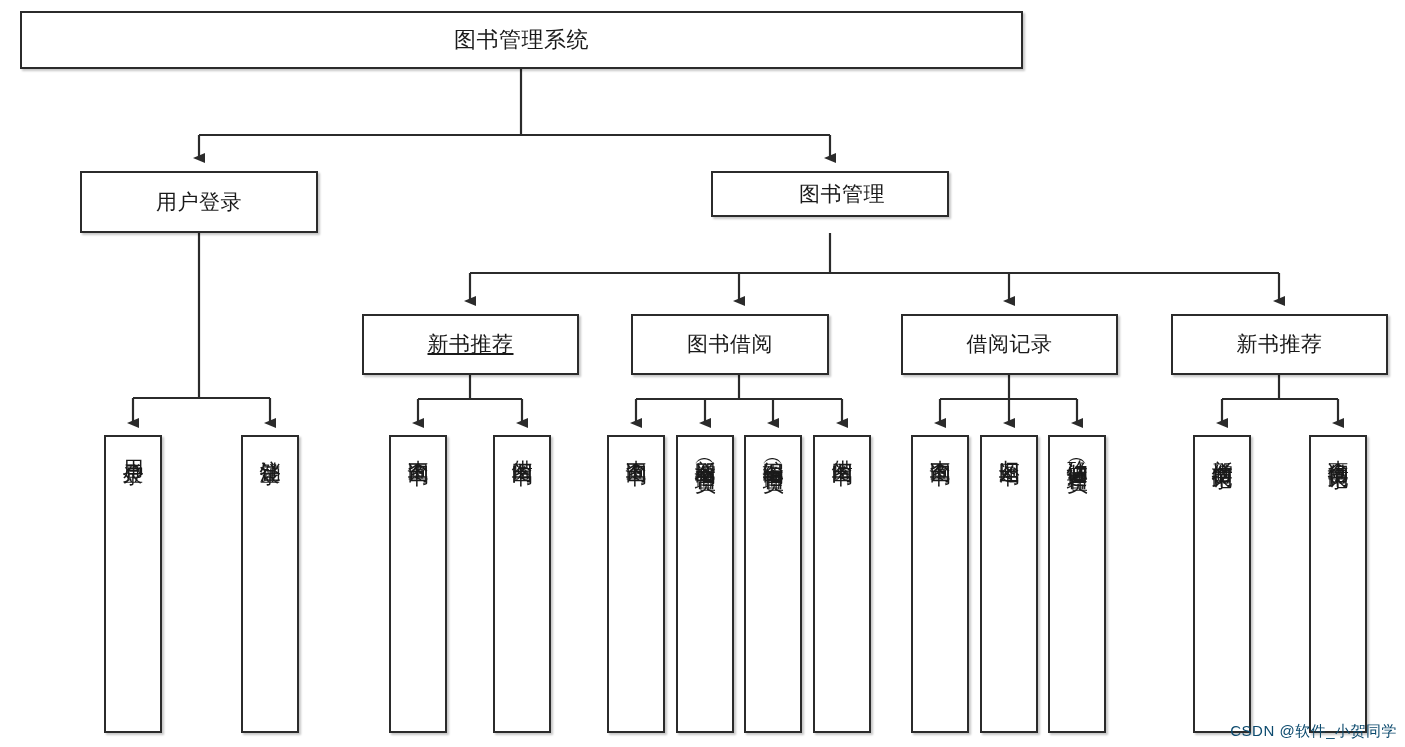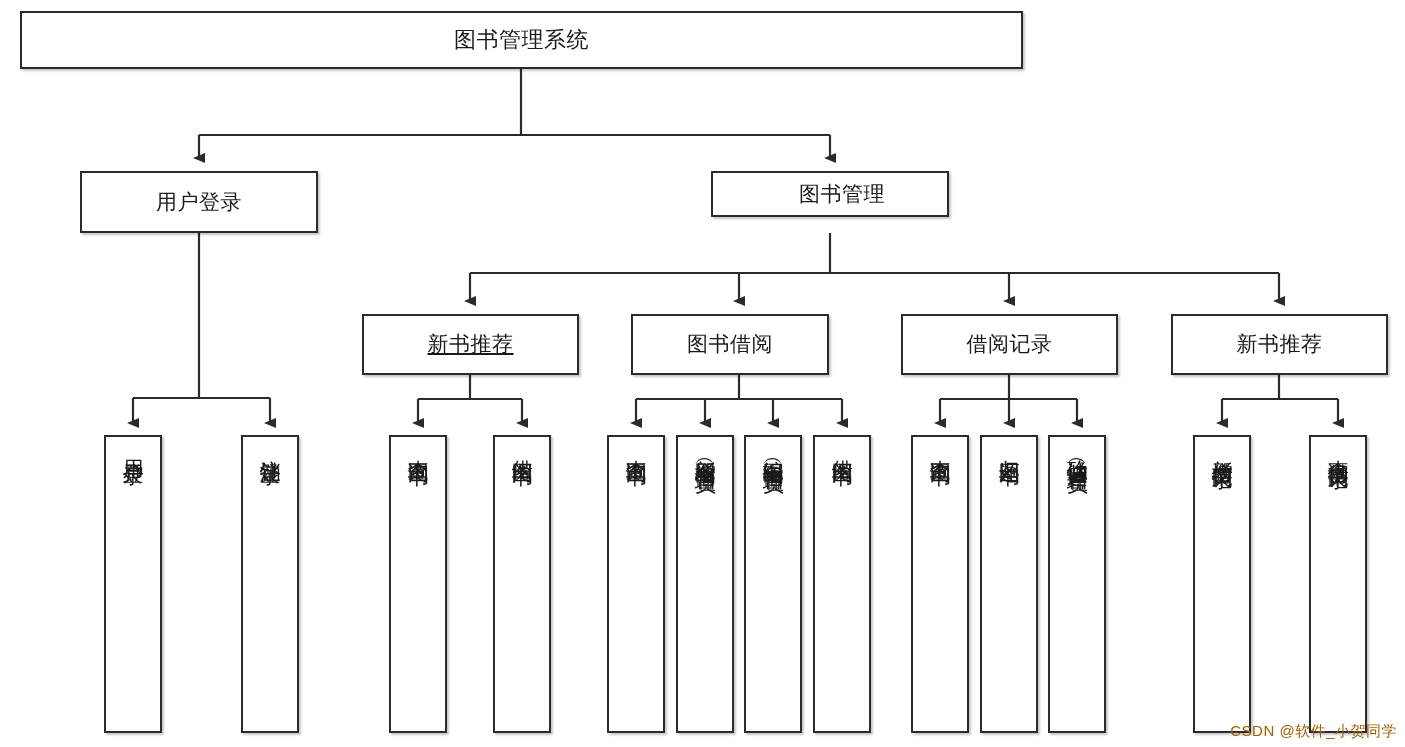--- a/index.html
+++ b/index.html
@@ -59,21 +59,21 @@
     font-size: 21px;
     line-height: 1.25;
     letter-spacing: 2px;
     white-space: nowrap;
   }
   .watermark {
     position: absolute;
     right: 8px;
     bottom: 6px;
     font-size: 15px;
-    color: #a16207;
+    color: #0c4a6e;
     letter-spacing: 0.5px;
     user-select: none;
   }
 </style>
 </head>
 <body>
 
 <div id="canvas">
 
   <svg class="edges" viewBox="0 0 1405 747">

